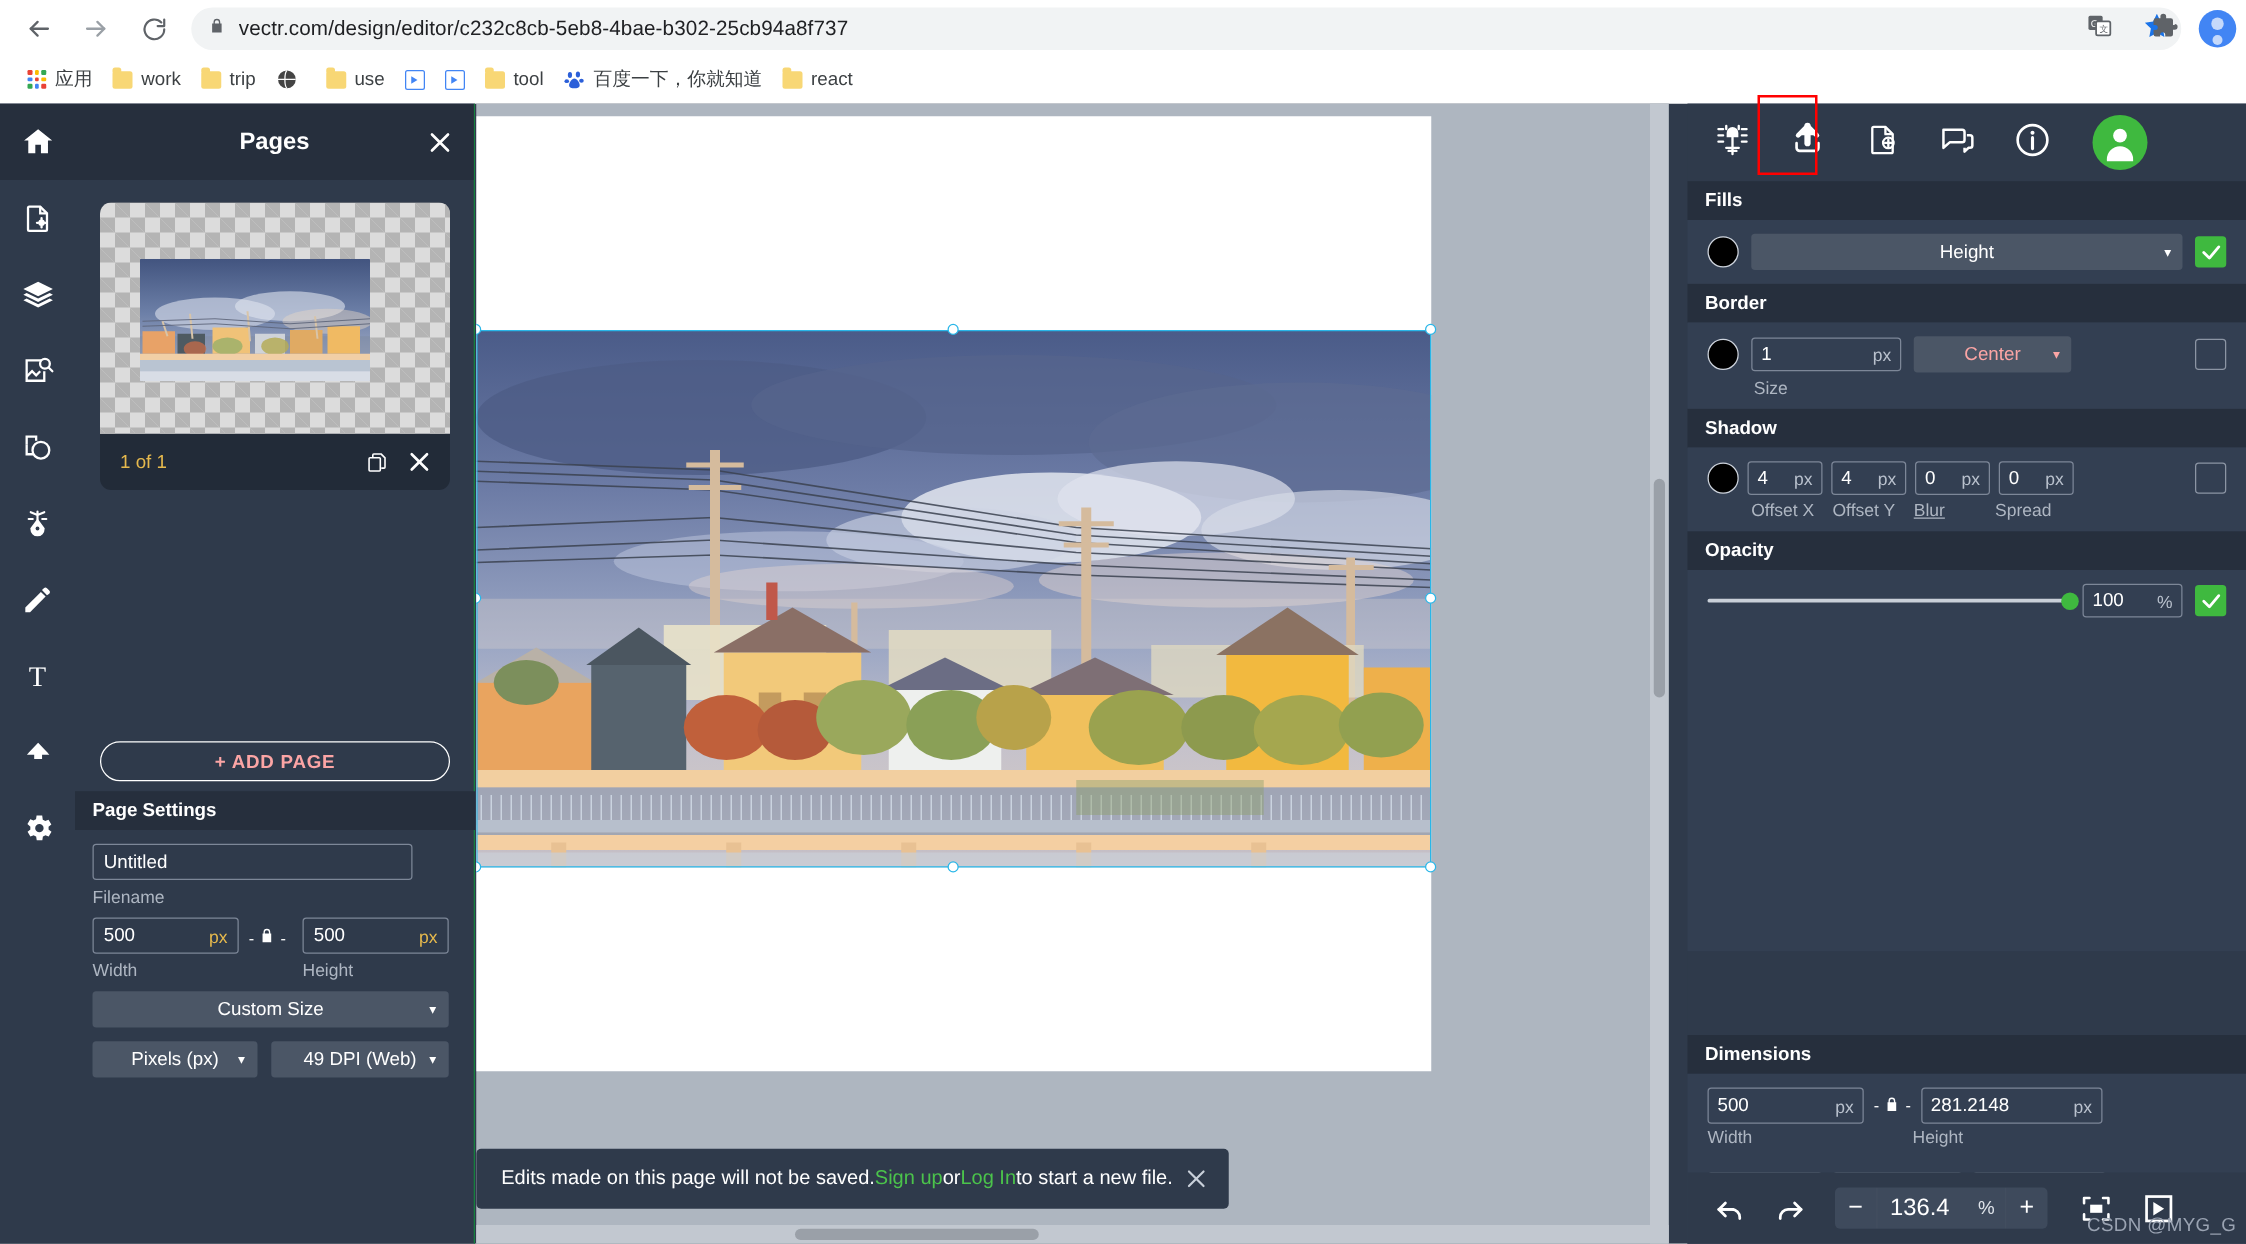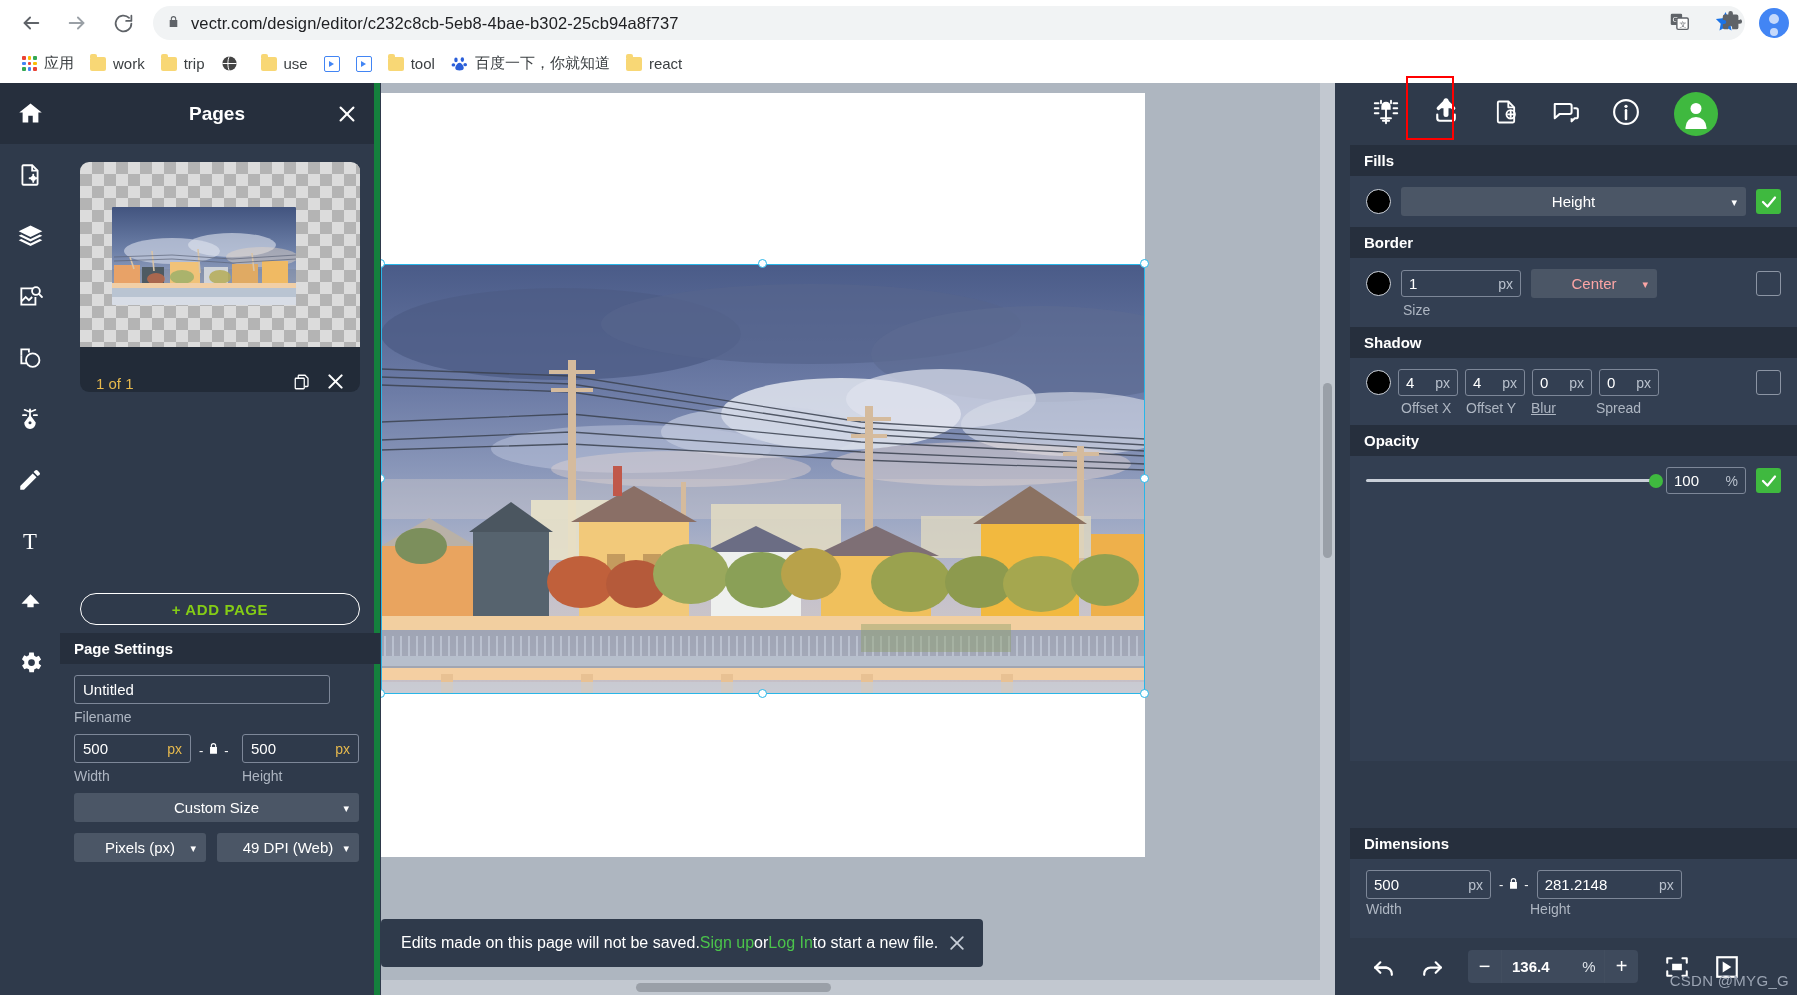--- a/index.html
+++ b/index.html
@@ -114,21 +114,21 @@
     display: flex; align-items: center; justify-content: center;
     color: #ffffff; cursor: pointer;
   }
   .rail-item.active { background: #262f3d; }
   .rail-item svg { display: block; }
 
   
   .pages-panel {
     position: absolute; left: 60px; top: 0; width: 320px; height: 912px;
     background: #2f3a4b;
-    border-right: 6px solid #15803d;
+    border-right: 1px solid #15803d;
   }
   .panel-head {
     height: 61px; background: #262f3d;
     display: flex; align-items: center; justify-content: center;
     position: relative;
   }
   .panel-head .title {
     font-size: 19px; font-weight: bold; color: #ffffff;
   }
   .panel-head .close {
@@ -147,31 +147,31 @@
       linear-gradient(45deg, #b4b4b4 25%, transparent 25%, transparent 75%, #b4b4b4 75%);
     background-size: 24px 24px;
     background-position: 0 0, 12px 12px;
     background-color: #dcdcdc;
   }
   .thumb-img {
     position: absolute; left: 32px; top: 45px; width: 184px; height: 98px;
     overflow: hidden; border-radius: 1px;
   }
   .page-meta {
-    height: 45px; display: flex; align-items: flex-end;
+    height: 45px; display: flex; align-items: center;
     justify-content: space-between; padding: 0 14px 0 16px;
   }
   .page-meta .cnt { font-size: 15px; color: #e6b94d; }
   .page-meta .acts { display: flex; align-items: center; gap: 14px; }
   .page-meta .acts span { color: #ffffff; cursor: pointer; line-height: 0; }
 
   .add-page {
     position: absolute; left: 20px; top: 510px; width: 280px; height: 32px;
     border: 1.5px solid #ffffff; border-radius: 17px;
-    background: transparent; color: #84cc16;
+    background: transparent; color: #fca5a5;
     font-size: 15px; font-weight: bold; letter-spacing: .6px;
     cursor: pointer; font-family: "Liberation Sans", sans-serif;
   }
   .sec-head {
     position: absolute; left: 0; width: 320px; height: 31px;
     background: #262f3d; display: flex; align-items: center; padding-left: 14px;
     font-size: 15px; font-weight: bold; color: #ffffff;
   }
   .ps-head { top: 550px; }
 
@@ -345,21 +345,21 @@
   .bb-ico { color: #ffffff; cursor: pointer; display: flex; align-items: center; justify-content: center; }
   .zoom-group {
     display: flex; align-items: center; background: #3e4a5c; border-radius: 4px;
     height: 33px; margin-left: 24px; overflow: hidden;
   }
   .zoom-group .seg {
     display: flex; align-items: center; justify-content: center;
     color: #ffffff; font-size: 16px; cursor: pointer; height: 33px;
   }
   .zoom-group .minus, .zoom-group .plus { width: 33px; font-size: 20px; }
-  .zoom-group .val { width: 72px; justify-content: flex-start; padding-left: 10px; font-size: 15px; font-weight: bold; }
+  .zoom-group .val { width: 72px; justify-content: flex-start; padding-left: 10px; font-size: 19px; }
   .zoom-group .pct { width: 30px; font-size: 15px; color: #dfe4ea; }
   .zoom-group .divider { width: 1px; height: 33px; background: #55607230; }
   .watermark {
     position: absolute; right: 8px; bottom: 6px;
     font-size: 15px; color: #9aa3b2; letter-spacing: .3px;
   }
 </style>
 </head>
 <body>
 

